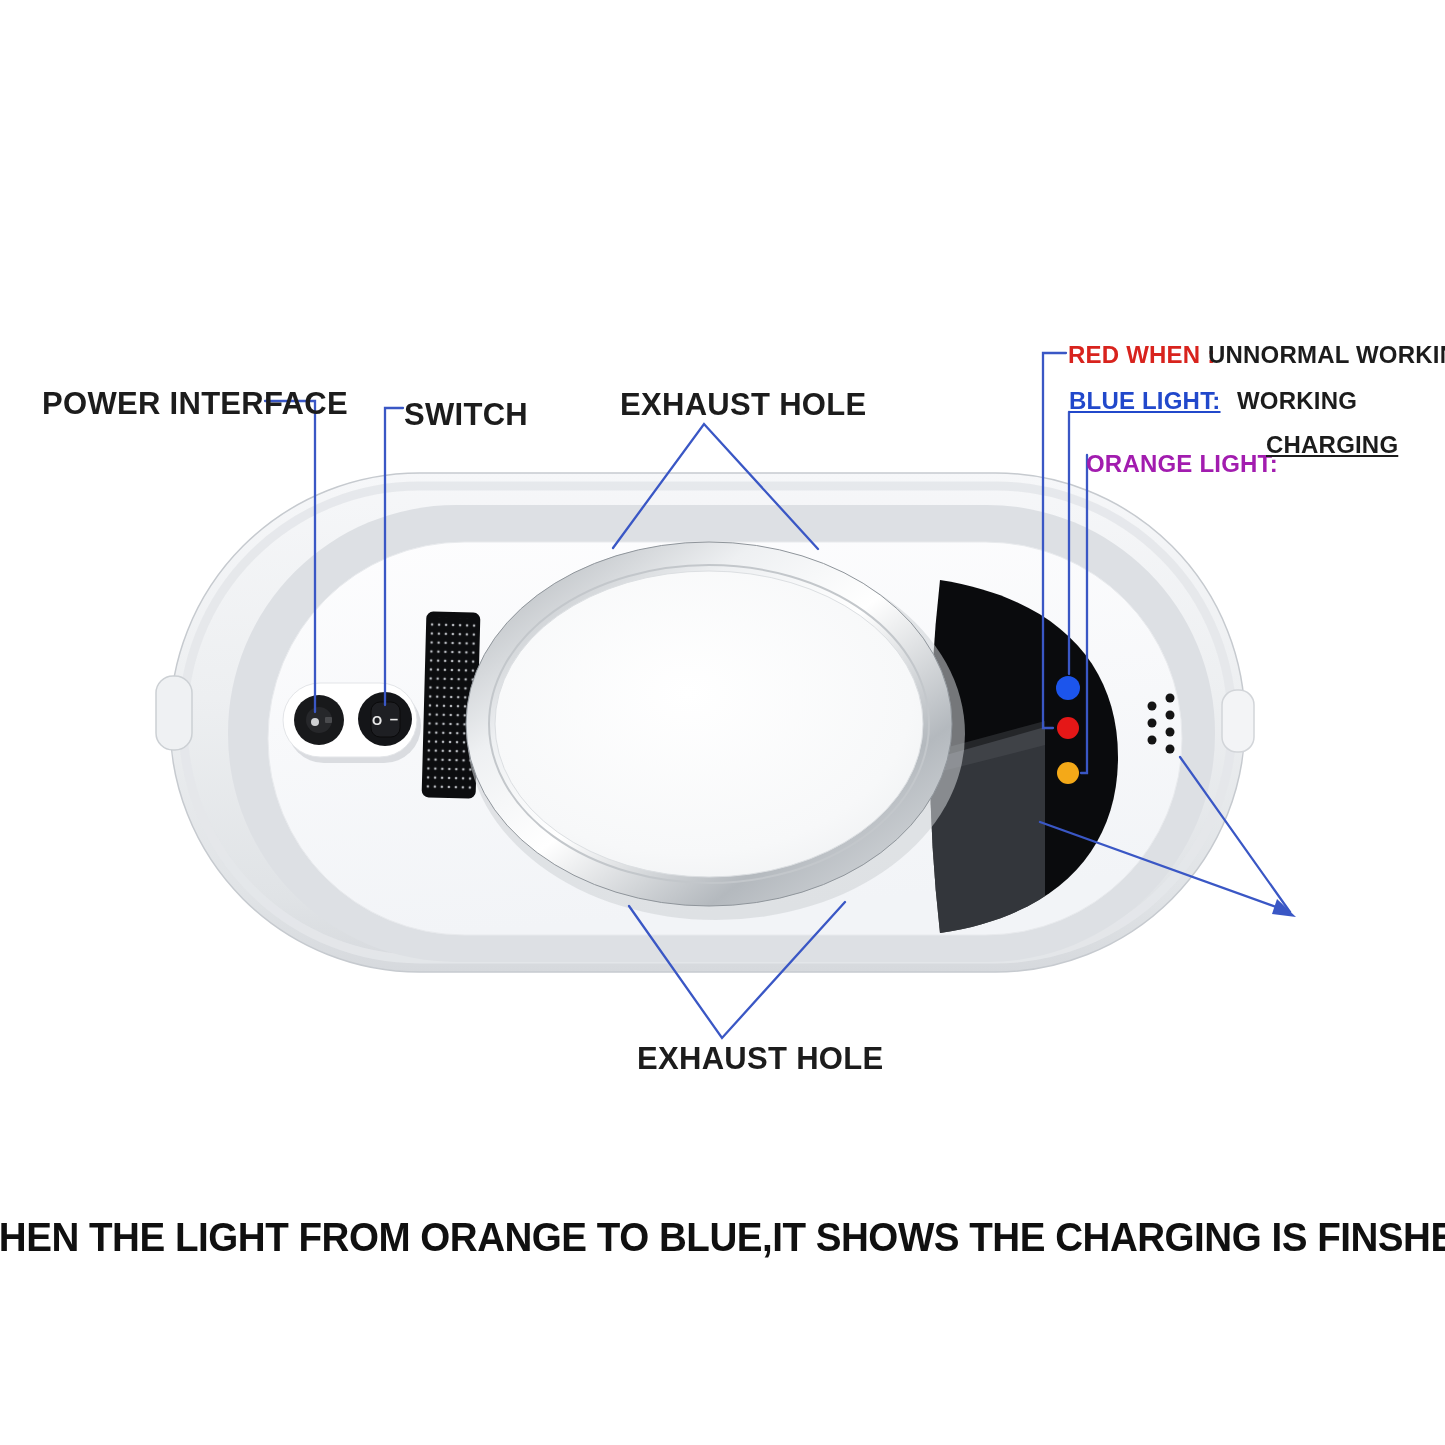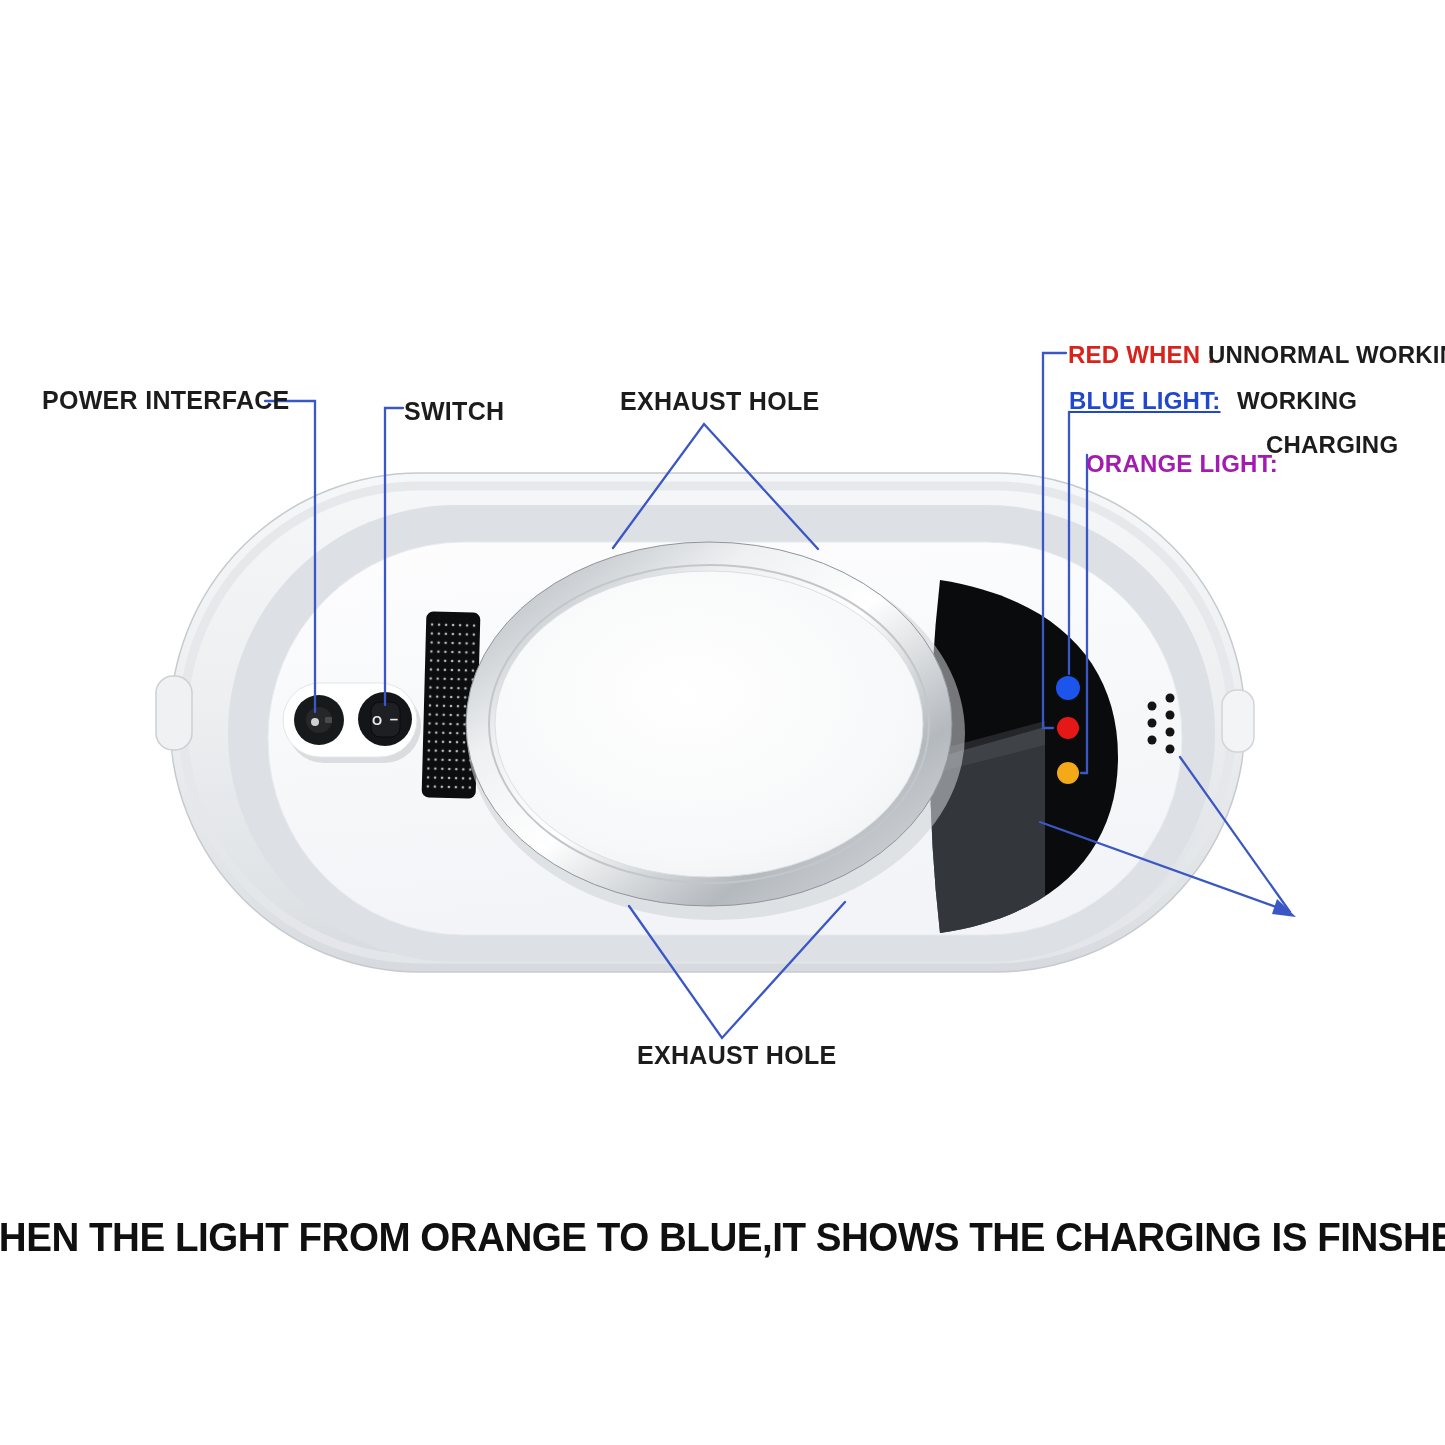--- a/index.html
+++ b/index.html
@@ -1,19 +1,19 @@
 <!DOCTYPE html>
 <html><head>
 <meta charset="utf-8">
 <style>
   html,body{margin:0;padding:0;background:#fff;}
   .stage{position:relative;width:1445px;height:1445px;background:#ffffff;overflow:hidden;
          font-family:"Liberation Sans","DejaVu Sans",sans-serif;}
   .stage svg{position:absolute;left:0;top:0;}
-  .lbl{position:absolute;font-weight:bold;font-size:25px;color:#1c1c1c;white-space:nowrap;letter-spacing:.3px;}
+  .lbl{position:absolute;font-weight:bold;font-size:31px;color:#1c1c1c;white-space:nowrap;letter-spacing:.3px;}
   .legend-t{position:absolute;font-weight:bold;font-size:24px;white-space:nowrap;letter-spacing:.2px;}
   .c-red{color:#d8231d;}
   .c-blue{color:#2148cb;text-decoration:underline;}
   .c-orange{color:#a21caf;margin-top:19px;}
   .c-dark{color:#1c1c1c;}
   .caption{position:absolute;left:50%;top:1214px;font-weight:bold;font-size:41px;color:#101010;
            white-space:nowrap;transform:translateX(-50%) scaleX(0.94);transform-origin:center;letter-spacing:-0.5px;}
 </style>
 </head>
 <body>
@@ -125,16 +125,16 @@
   <div class="lbl" style="left:42px;top:386px;">POWER INTERFACE</div>
   <div class="lbl" style="left:404px;top:397px;">SWITCH</div>
   <div class="lbl" style="left:620px;top:387px;">EXHAUST HOLE</div>
   <div class="lbl" style="left:637px;top:1041px;">EXHAUST HOLE</div>
 
   <div class="legend-t c-red" style="left:1068px;top:341px;">RED WHEN :</div>
   <div class="legend-t c-dark" style="left:1208px;top:341px;">UNNORMAL WORKING</div>
   <div class="legend-t c-blue" style="left:1069px;top:387px;">BLUE LIGHT:</div>
   <div class="legend-t c-dark" style="left:1237px;top:387px;">WORKING</div>
   <div class="legend-t c-orange" style="left:1086px;top:431px;">ORANGE LIGHT:</div>
-  <div class="legend-t c-dark" style="left:1266px;top:431px;">CHARGING</div>
+  <div class="legend-t c-dark" style="left:1266px;top:431px;text-decoration:underline;">CHARGING</div>
 
   <div class="caption">WHEN THE LIGHT FROM ORANGE TO BLUE,IT SHOWS THE CHARGING IS FINSHED</div>
 </div>
 
 </body></html>

